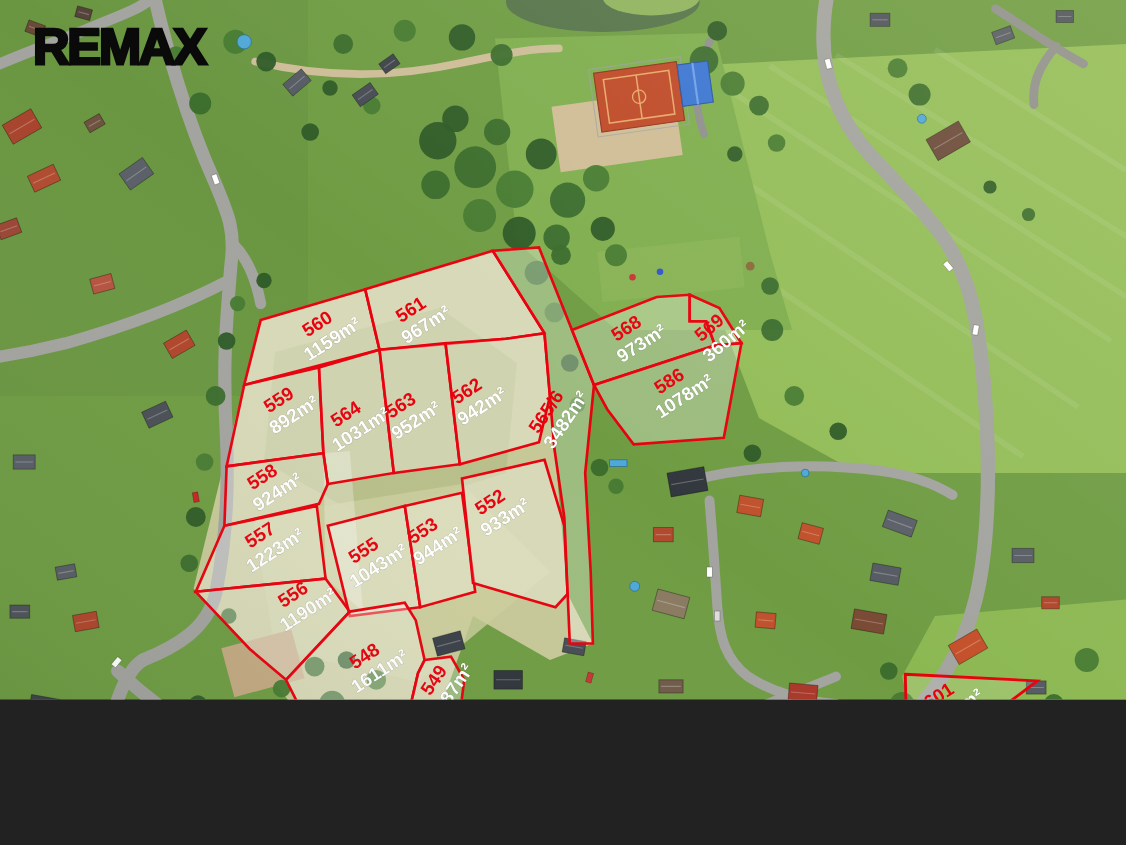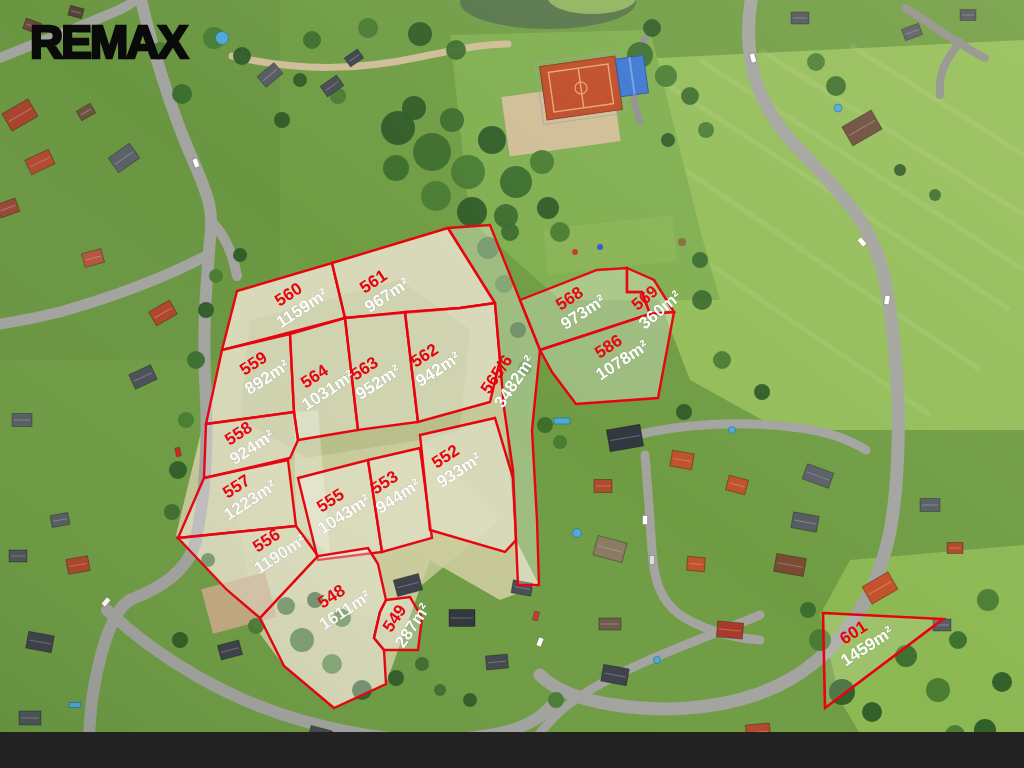--- a/index.html
+++ b/index.html
@@ -1,16 +1,16 @@
 <!DOCTYPE html>
 <html><head>
 <meta charset="utf-8">
 <style>
   html,body{margin:0;padding:0;background:#222;}
-  .stage{position:relative;width:1024px;height:732px;overflow:hidden;font-family:"Liberation Sans",sans-serif;}
+  .stage{position:relative;width:1024px;height:636px;overflow:hidden;font-family:"Liberation Sans",sans-serif;}
   svg{display:block;}
   .pnum{font:700 17px "Liberation Sans",sans-serif;fill:#e8000d;text-anchor:middle;}
   .parea{font:700 17px "Liberation Sans",sans-serif;fill:#ffffff;text-anchor:middle;
          paint-order:stroke;stroke:rgba(40,40,40,0.25);stroke-width:0.6px;}
   .plot{fill:rgba(255,255,255,0.32);stroke:#e8000d;stroke-width:2.4;stroke-linejoin:miter;}
   .plot-light{fill:rgba(255,255,255,0.15);stroke:#e8000d;stroke-width:2.6;}
   .wash{fill:rgba(255,255,255,0.28);}
   .logo-text{font:700 46px "Liberation Sans",sans-serif;fill:#0a0a0a;stroke:#0a0a0a;
              stroke-width:2.6;paint-order:stroke;letter-spacing:-2px;}
   .road{fill:none;stroke:#a3a39f;stroke-linecap:round;}

